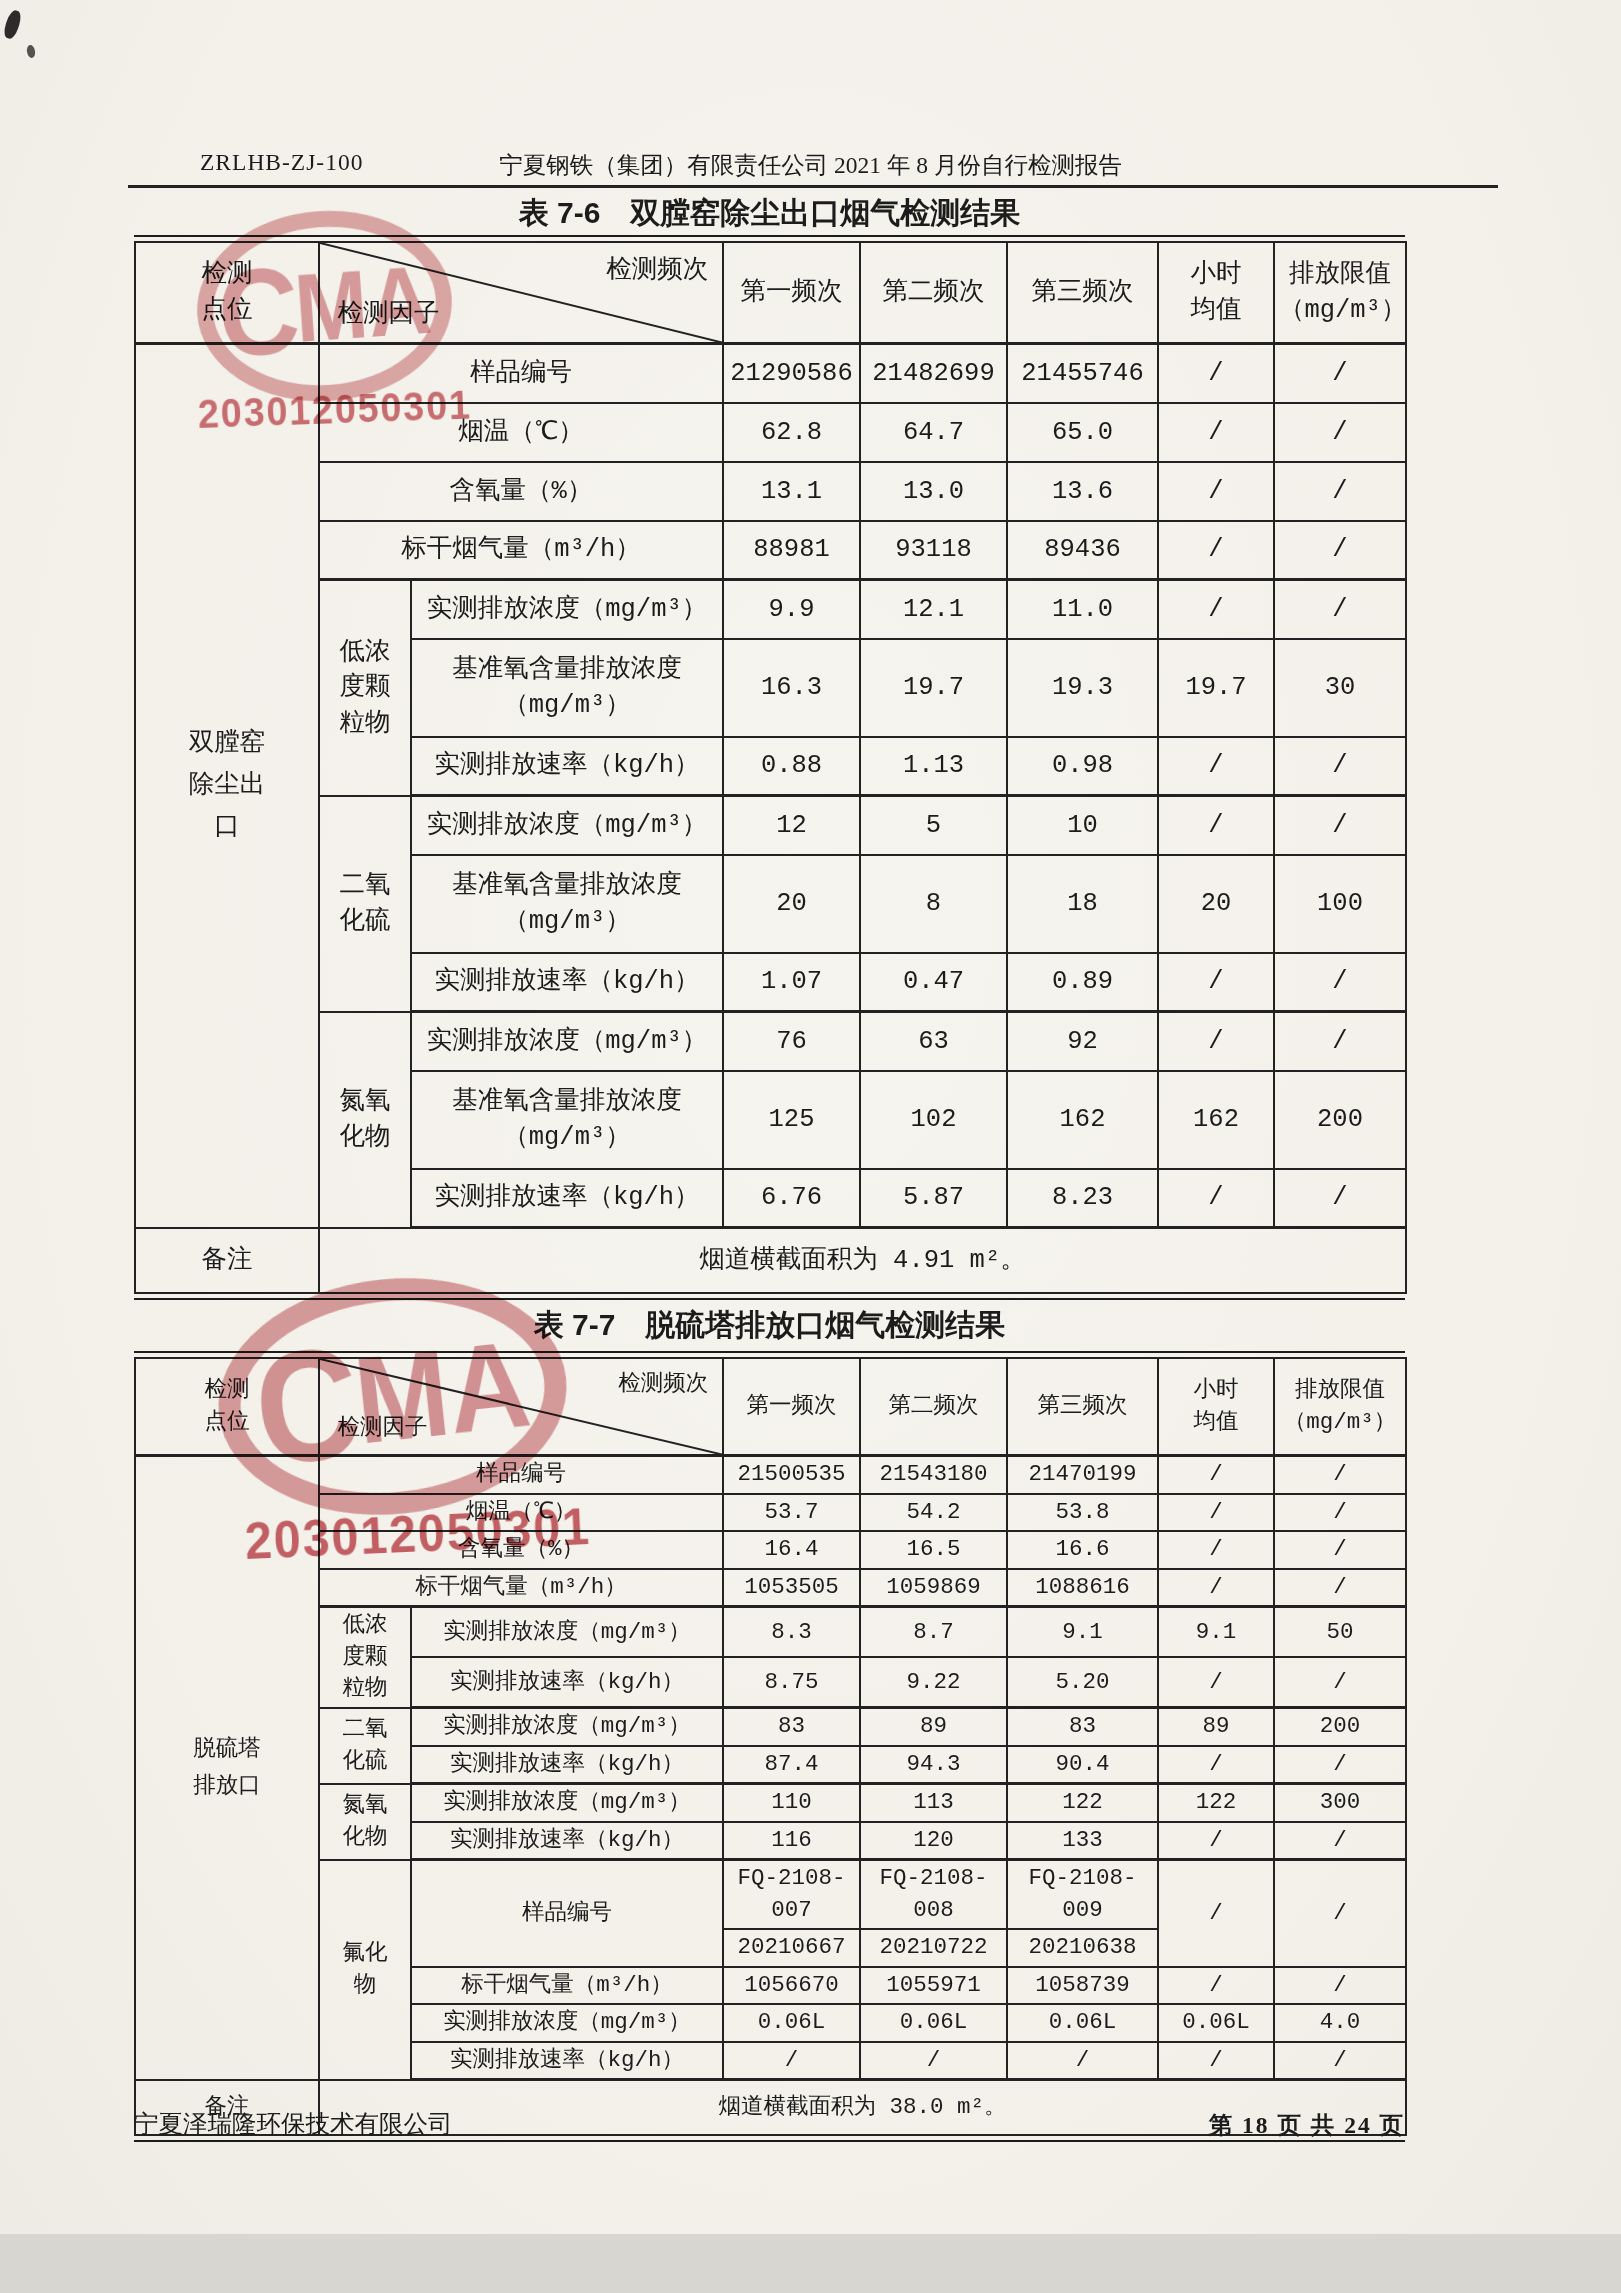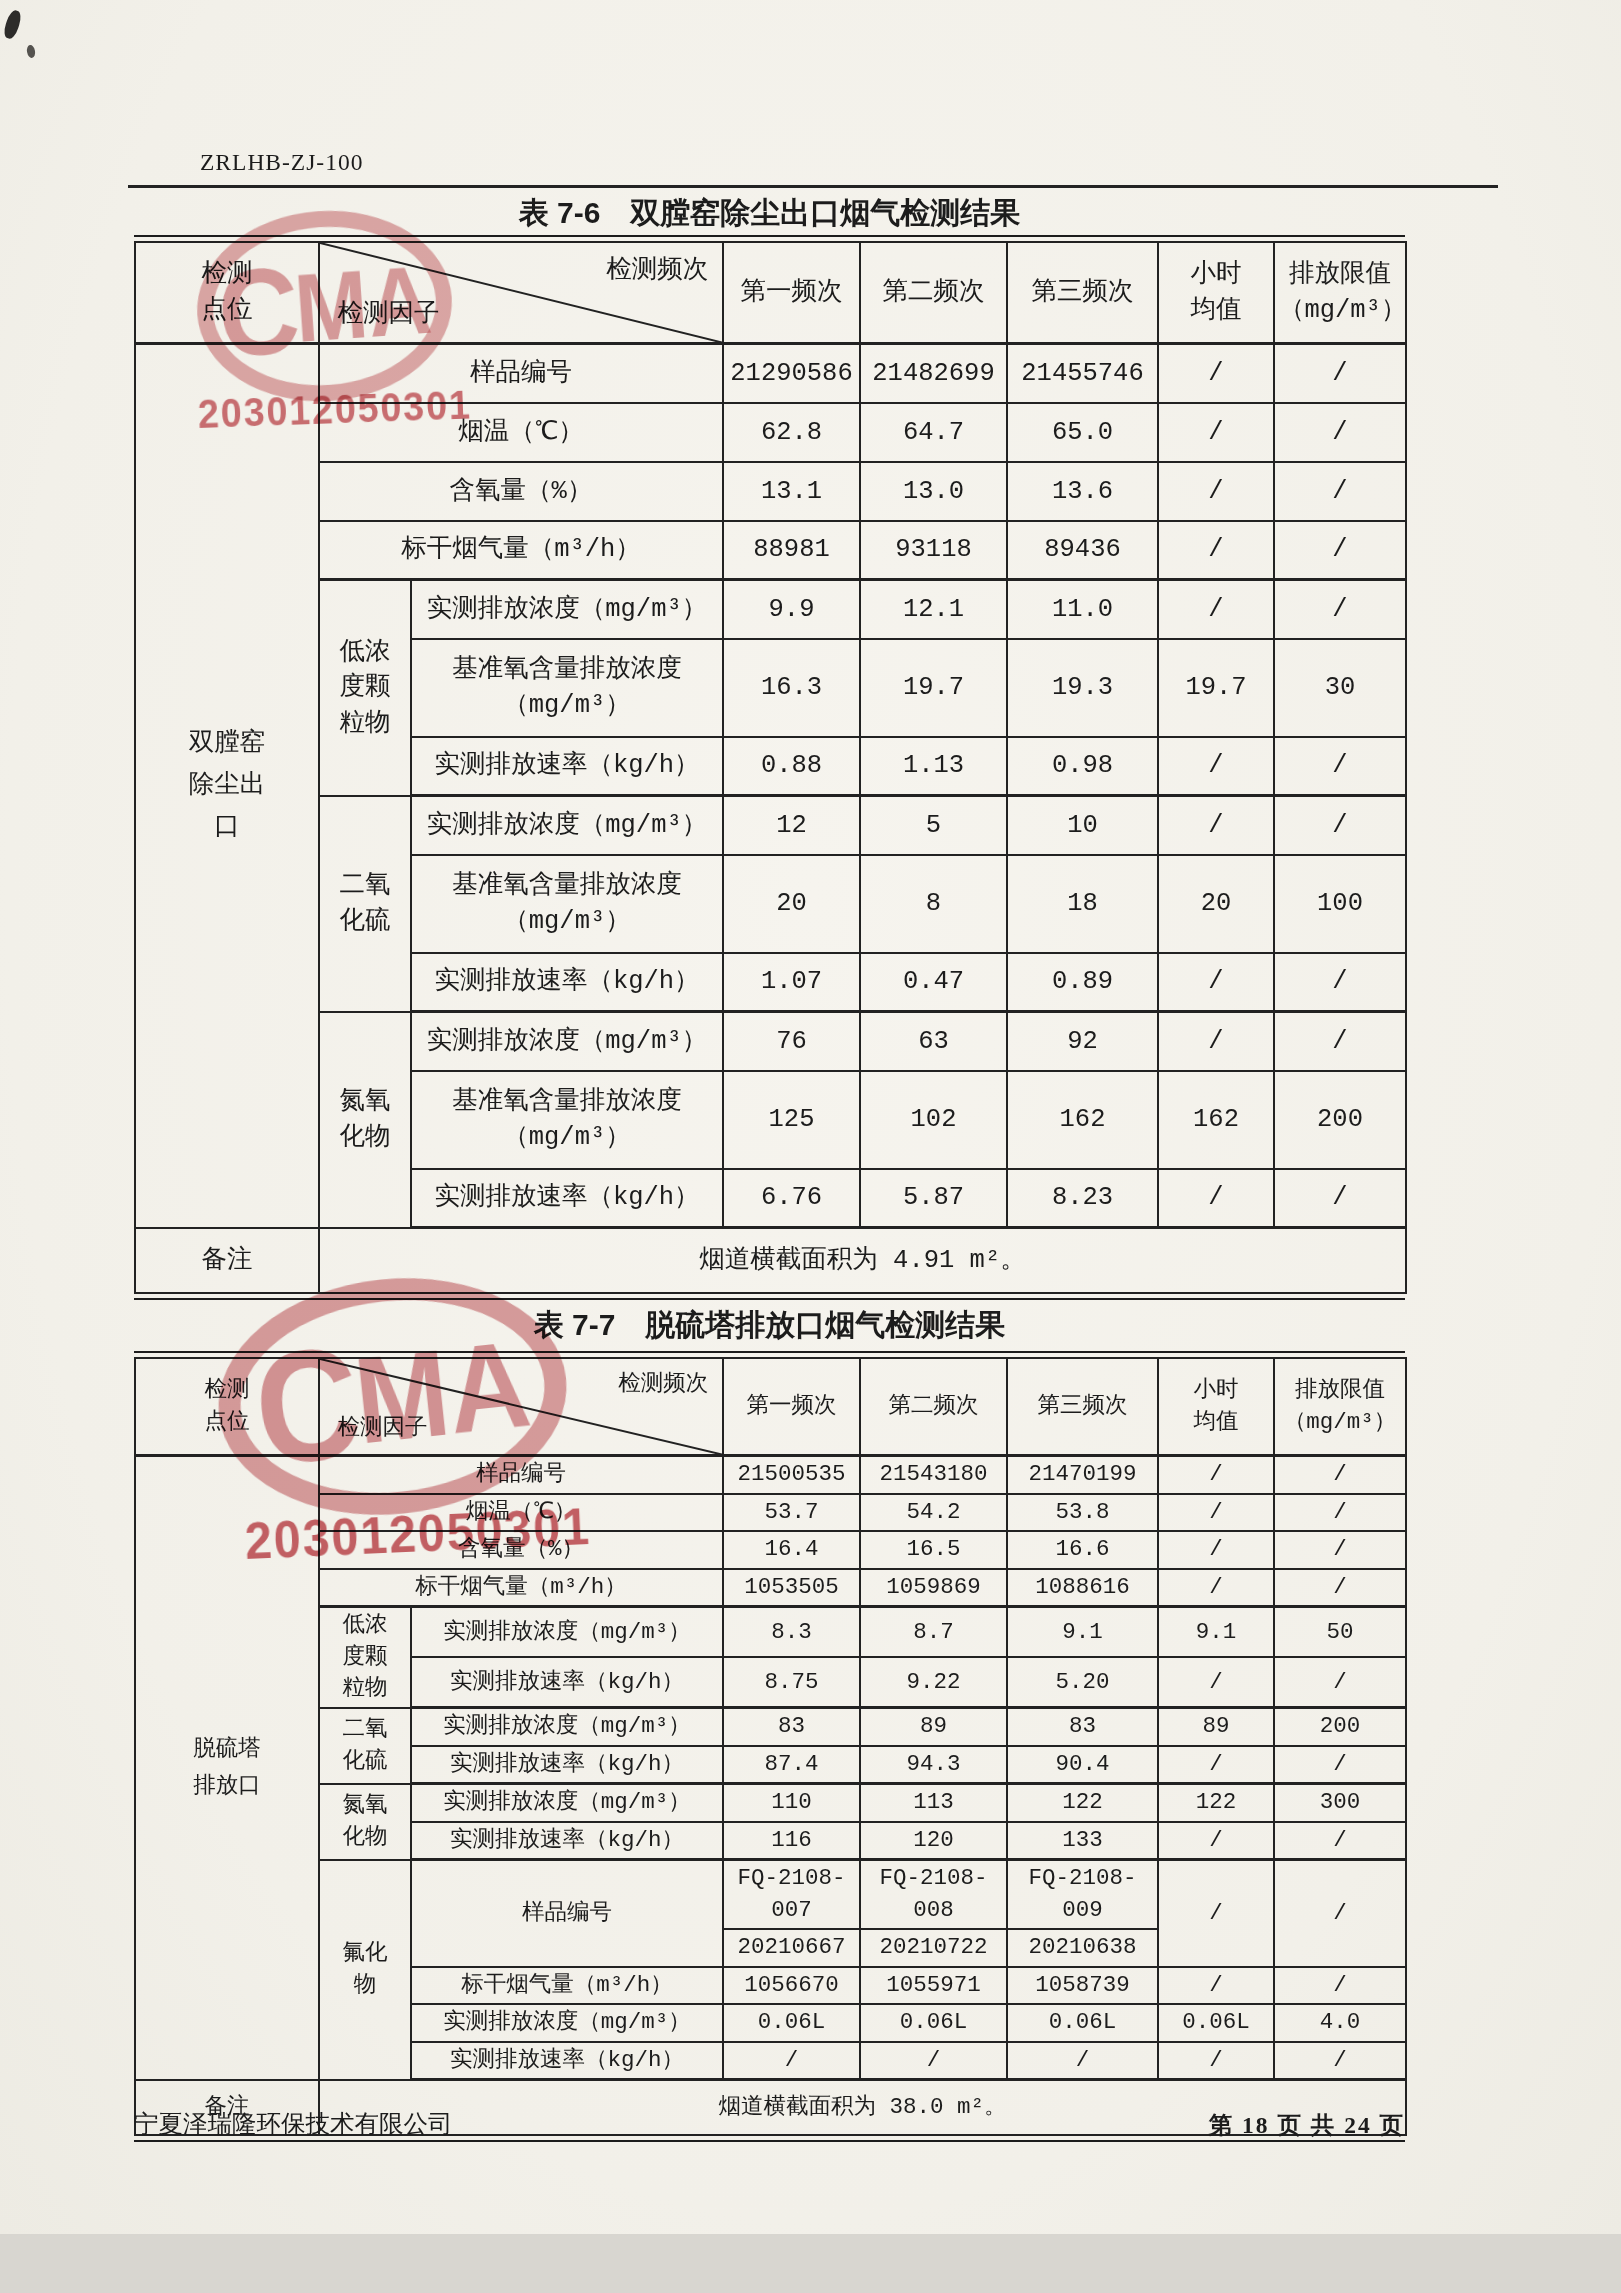--- a/index.html
+++ b/index.html
@@ -72,20 +72,21 @@
     transform:rotate(18deg);border-radius:45%;}
   .speck2{position:absolute;left:27.4px;top:45px;width:7.8px;height:12.7px;background:#55534f;
     transform:rotate(-10deg);border-radius:50%;}
 </style>
 </head>
 <body>
 
 <div class="page">
 
   <div class="doc-code">ZRLHB-ZJ-100</div>
+  <div class="hdr-title">宁夏钢铁（集团）有限责任公司 2021 年 8 月份自行检测报告</div>
   <div class="hdr-rule"></div>
 
   <div class="tbl-title" id="title1">表 7-6　双膛窑除尘出口烟气检测结果</div>
 
   <div class="tblwrap" id="wrap1">
   <table class="t1">
     <colgroup>
       <col style="width:184px">
           <col style="width:92px">
           <col style="width:312px">

